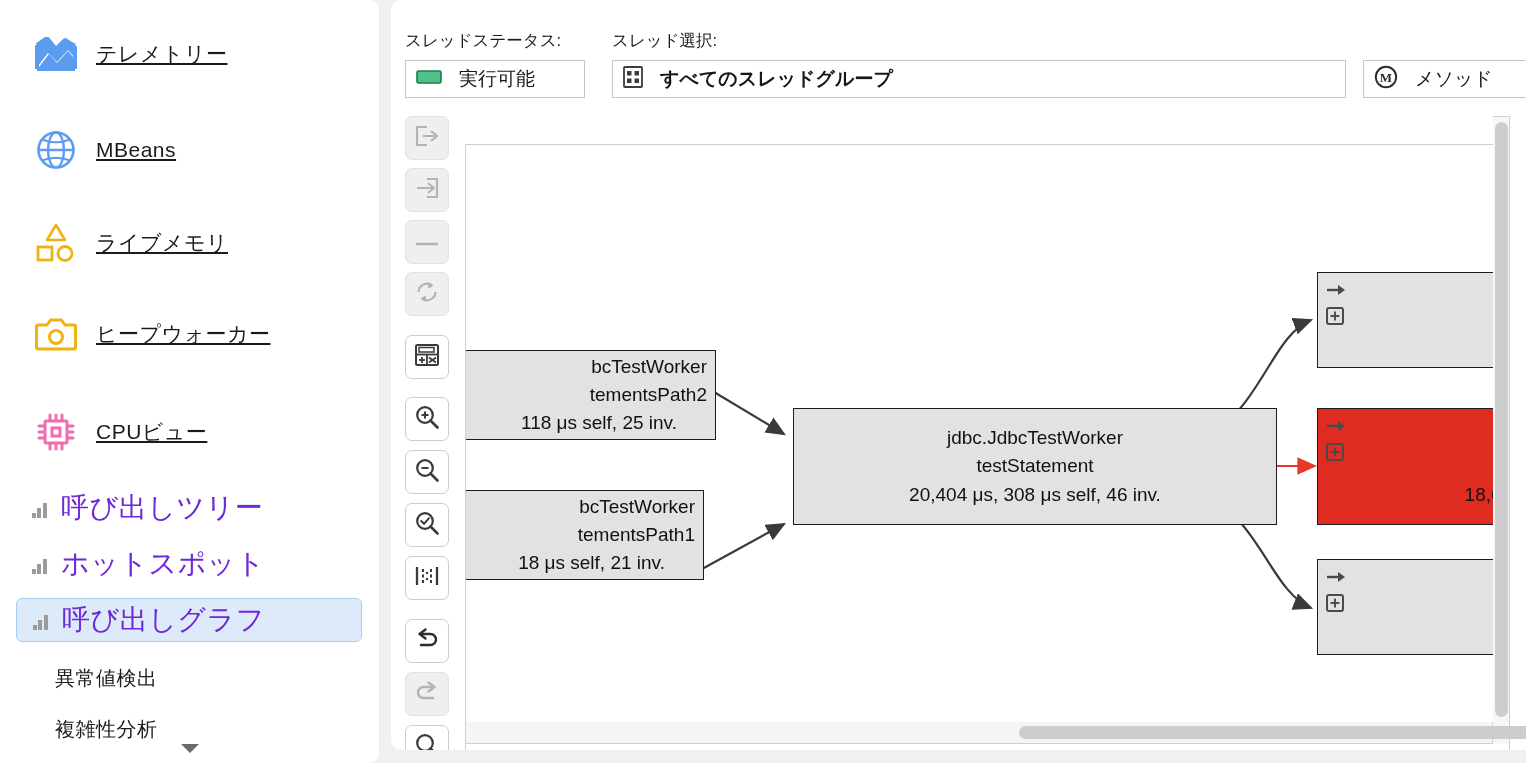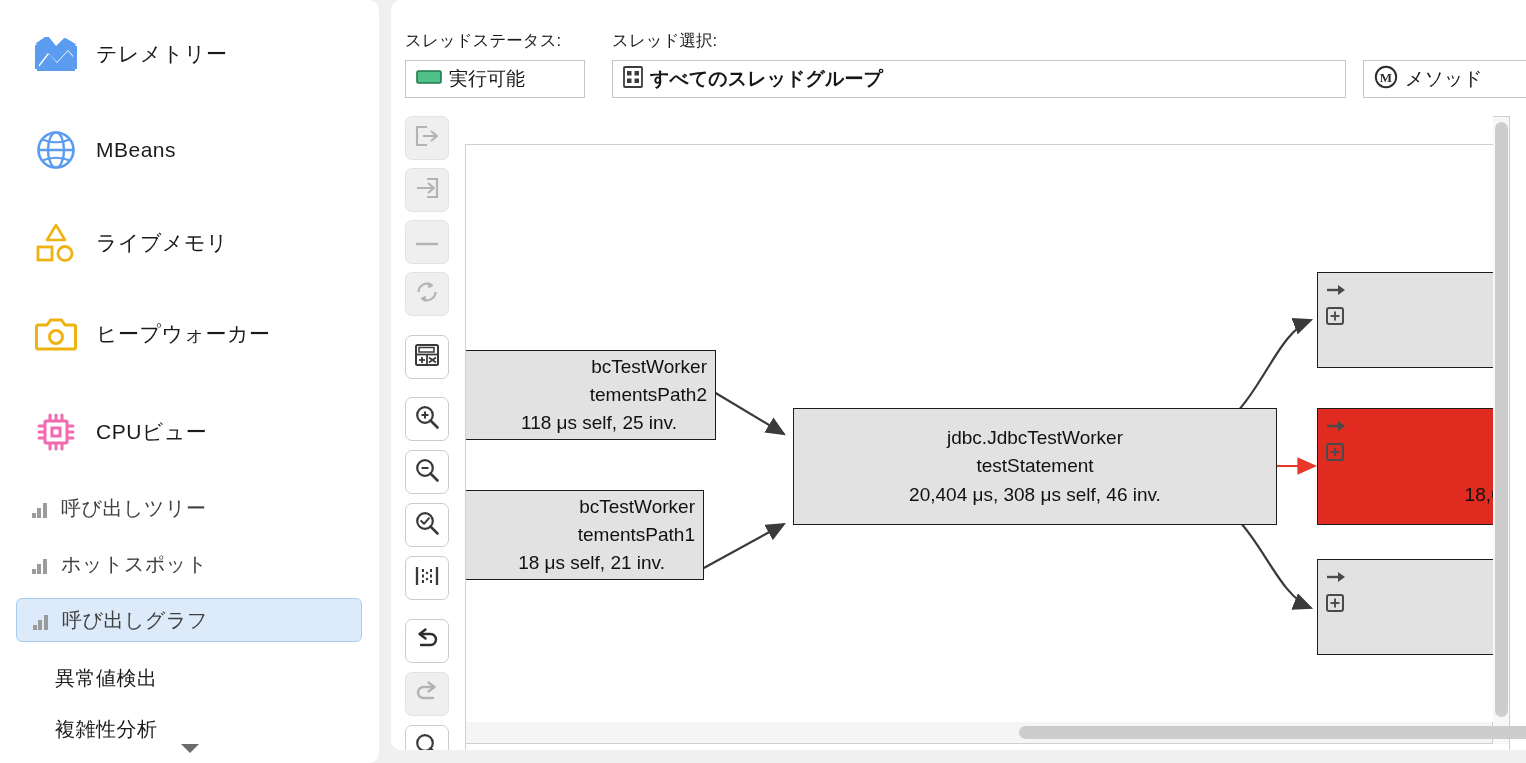--- a/index.html
+++ b/index.html
@@ -32,36 +32,36 @@
     width: 346px;
     height: 56px;
     display: flex;
     align-items: center;
     gap: 18px;
     padding-left: 18px;
     border-radius: 6px;
     cursor: pointer;
   }
   .nav-big .ico { width: 44px; height: 44px; display:flex; align-items:center; justify-content:center; flex: none; }
-  .nav-big .lbl { font-size: 21px; color: #1b1b1b; letter-spacing: .5px; }
+  .nav-big .lbl { font-size: 21px; color: #1b1b1b; letter-spacing: .5px; text-decoration: underline; }
 
   .nav-small {
     position: absolute;
     left: 16px;
     width: 346px;
     height: 44px;
     display: flex;
     align-items: center;
     gap: 11px;
     padding-left: 14px;
     border-radius: 6px;
     cursor: pointer;
   }
   .nav-small .ico { width: 20px; height: 20px; display:flex; align-items:flex-end; justify-content:center; flex:none; }
-  .nav-small .lbl { font-size: 20px; color: #404040; letter-spacing: .5px; }
+  .nav-small .lbl { font-size: 28px; color: #6d28d9; letter-spacing: .5px; }
   .nav-small.selected {
     background: #dceaf9;
     border: 1px solid #a9cdef;
   }
   .nav-plain {
     position: absolute;
     left: 16px;
     width: 346px;
     height: 40px;
     display: flex;
@@ -99,21 +99,21 @@
     color: #1b1b1b;
     white-space: nowrap;
   }
   .combo {
     position: absolute;
     height: 38px;
     background: #fff;
     border: 1px solid #c6c6c6;
     display: flex;
     align-items: center;
-    gap: 7px;
+    gap: 17px;
     padding: 0 10px;
     cursor: pointer;
     white-space: nowrap;
     overflow: hidden;
   }
   .combo .ctext { font-size: 19px; color: #161616; }
 
   
   #graph-toolbar {
     position: absolute;

